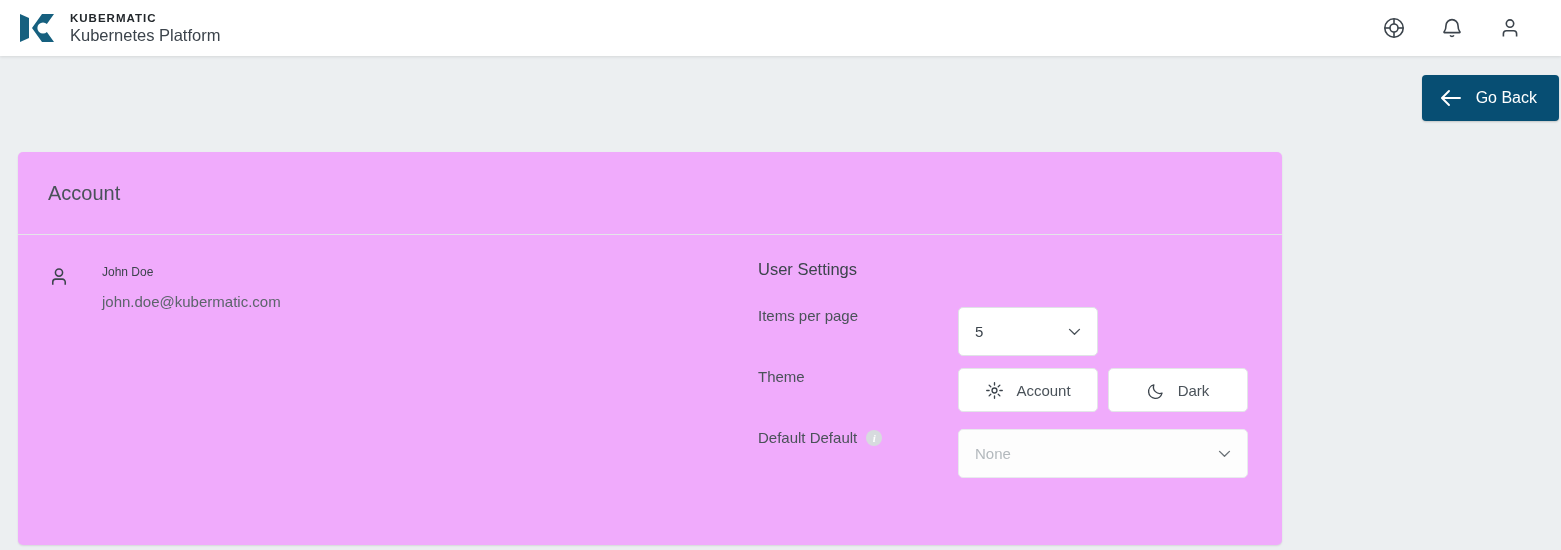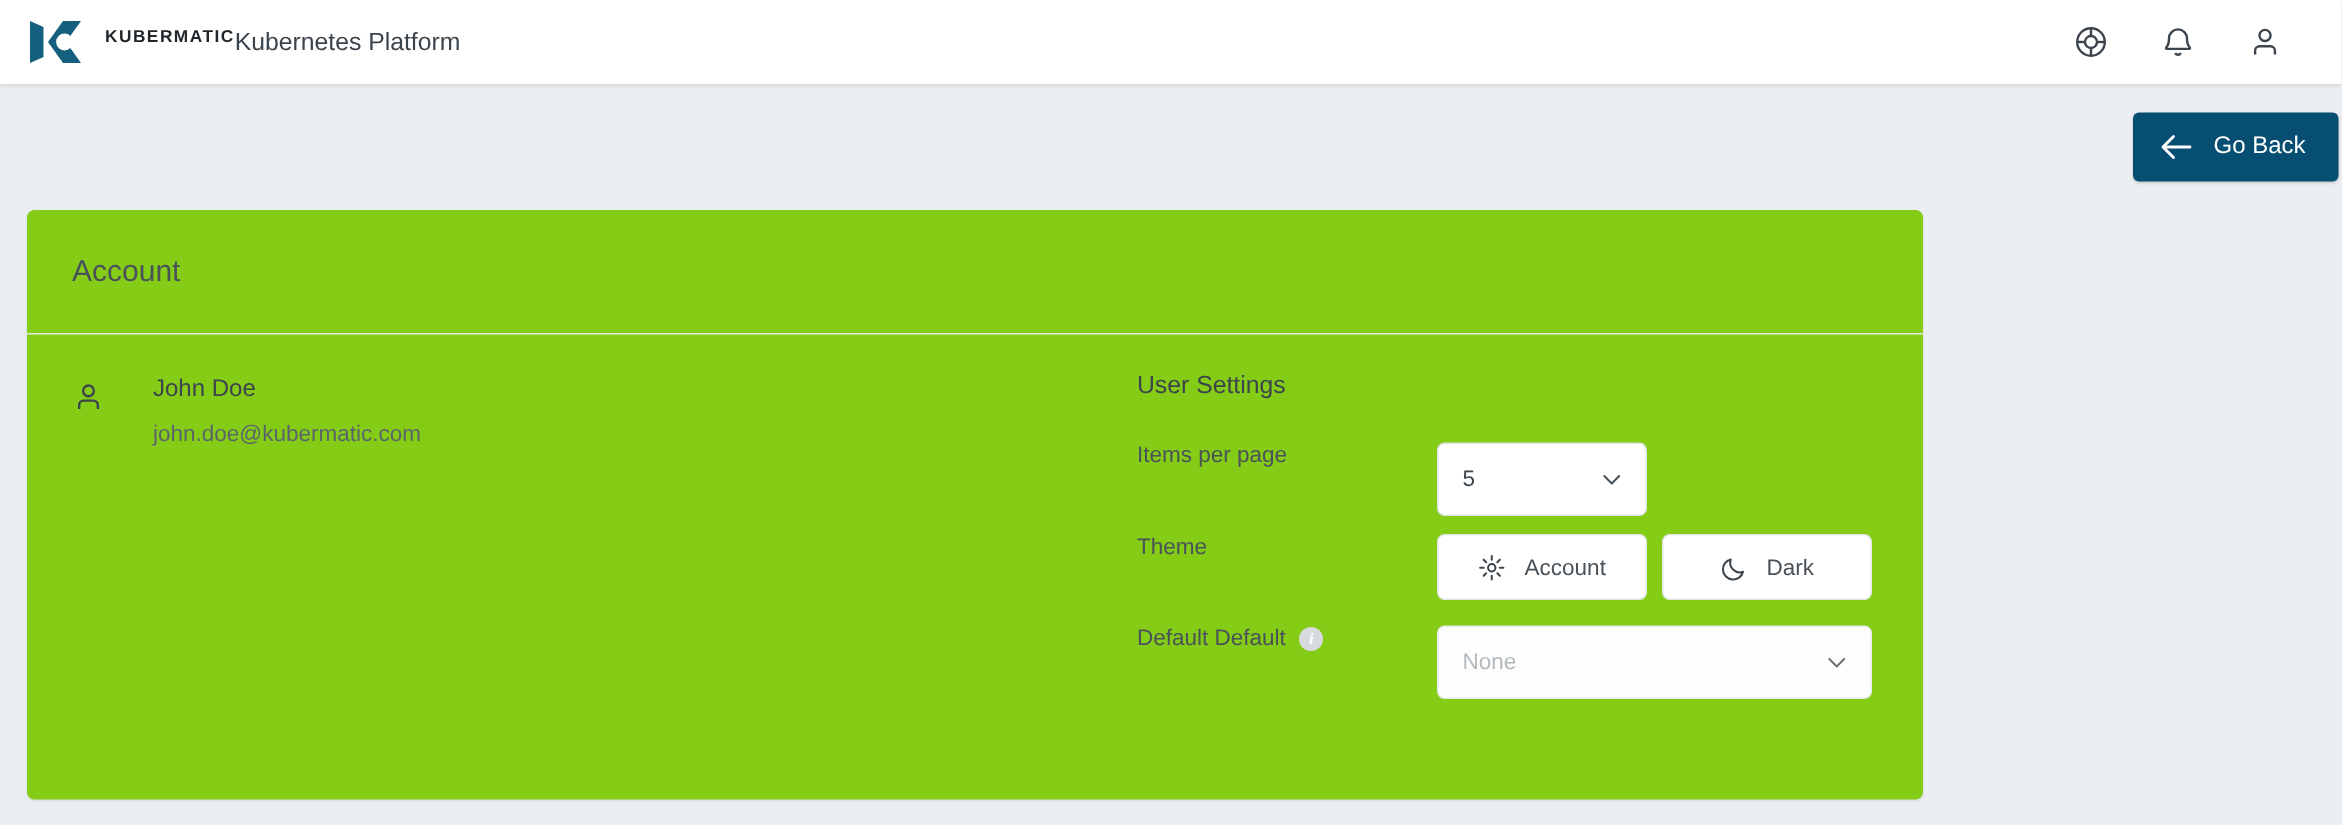--- a/index.html
+++ b/index.html
@@ -15,21 +15,21 @@
   .topbar {
     position: absolute; top: 0; left: 0;
     width: 1561px; height: 56px;
     background: #ffffff;
     box-shadow: 0 1px 3px rgba(0,0,0,0.10);
     display: flex; align-items: center;
     z-index: 5;
   }
   .brand { display: flex; align-items: center; margin-left: 18px; }
   .brand-logo { width: 40px; height: 34px; margin-right: 12px; }
-  .brand-text { display: flex; justify-content: center; }
+  .brand-text { display: flex; flex-direction: column; justify-content: center; }
   .brand-top {
     font-size: 11.5px; font-weight: bold; letter-spacing: 1.0px;
     color: #22272b; line-height: 14px;
   }
   .brand-bottom {
     font-size: 16.5px; color: #3c444c; line-height: 20px; font-weight: 400;
   }
   .topbar-actions {
     margin-left: auto; margin-right: 38px;
     display: flex; align-items: center; gap: 32px;
@@ -54,42 +54,42 @@
     border: none; border-radius: 4px;
     font-size: 16px; font-family: "Liberation Sans", sans-serif;
     display: flex; align-items: center; gap: 14px;
     cursor: pointer;
     box-shadow: 0 1px 2px rgba(0,0,0,0.18);
   }
   .go-back svg { display: block; }
 
   
   .card {
-    position: absolute; top: 140px; left: 18px;
+    position: absolute; top: 152px; left: 18px;
     width: 1264px; height: 393px;
-    background: #84cc16;
+    background: #f0abfc;
     border-radius: 5px;
     box-shadow: 0 1px 2px rgba(0,0,0,0.10);
     overflow: hidden;
   }
   .card-header {
     height: 83px;
     border-bottom: 1px solid #e3e6e8;
     display: flex; align-items: center;
     padding-left: 30px;
   }
   .card-title { font-size: 20px; color: #4a5259; font-weight: 400; }
 
   .card-body { display: flex; padding-top: 25px; }
 
   
   .user-col { width: 740px; padding-left: 30px; display: flex; }
   .user-icon { width: 26px; margin-top: 6px; color: #3c444c; }
   .user-info { margin-left: 28px; }
-  .user-name { font-size: 16px; color: #3c444c; line-height: 24px; }
+  .user-name { font-size: 12px; color: #3c444c; line-height: 24px; }
   .user-email { font-size: 15px; color: #5c646b; line-height: 22px; margin-top: 7px; }
 
   
   .settings-col { flex: 1; padding-left: 0px; }
   .settings-title {
     font-size: 16.5px; color: #3c444c; margin-bottom: 28px; font-weight: 400;
   }
   .setting-row { display: flex; align-items: flex-start; min-height: 61px; }
   .setting-label {
     width: 200px; font-size: 15px; color: #4a5259;

